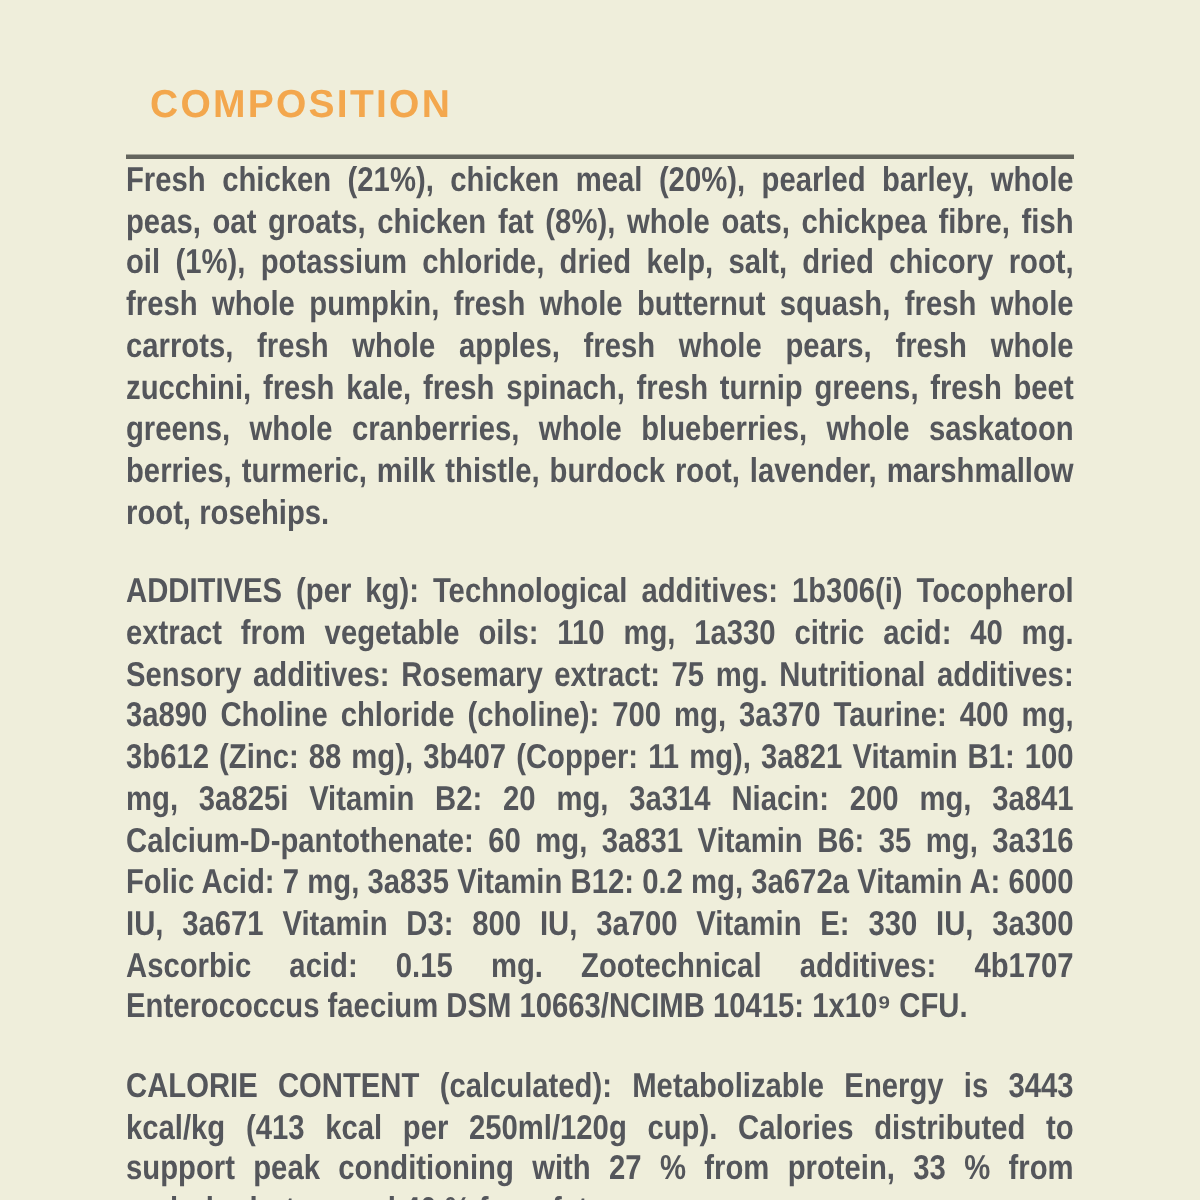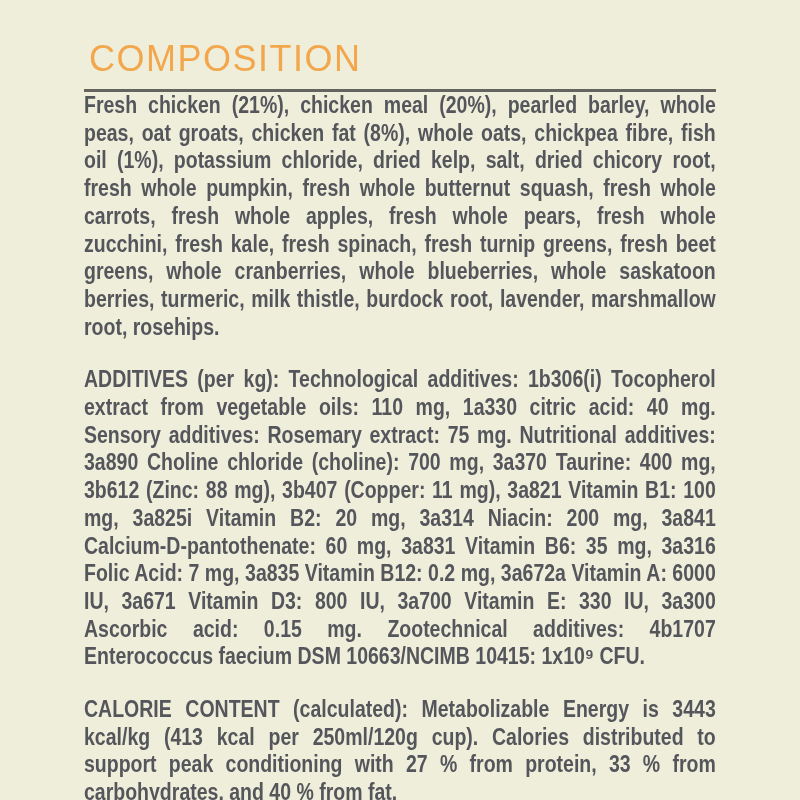--- a/index.html
+++ b/index.html
@@ -15,22 +15,22 @@
     font-family:"Liberation Sans","DejaVu Sans",sans-serif;
   }
   .sheet{
     position:relative;width:800px;height:800px;
     background:var(--background-color);
   }
   .content{
     position:absolute;left:84px;top:36px;width:632px;
   }
   .title{
-    margin:5px;
-    font-size:36px;line-height:35px;font-weight:normal;
+    margin:16px;
+    font-size:26px;line-height:35px;font-weight:bold;
     letter-spacing:1.5px;
     color:var(--accent-color);
   }
   .rule{
     height:3px;margin-top:13px;width:632px;
     background:var(--rule-color);
   }
   .paras{margin-top:0;font-weight:bold;}
   .para{
     width:745px;

